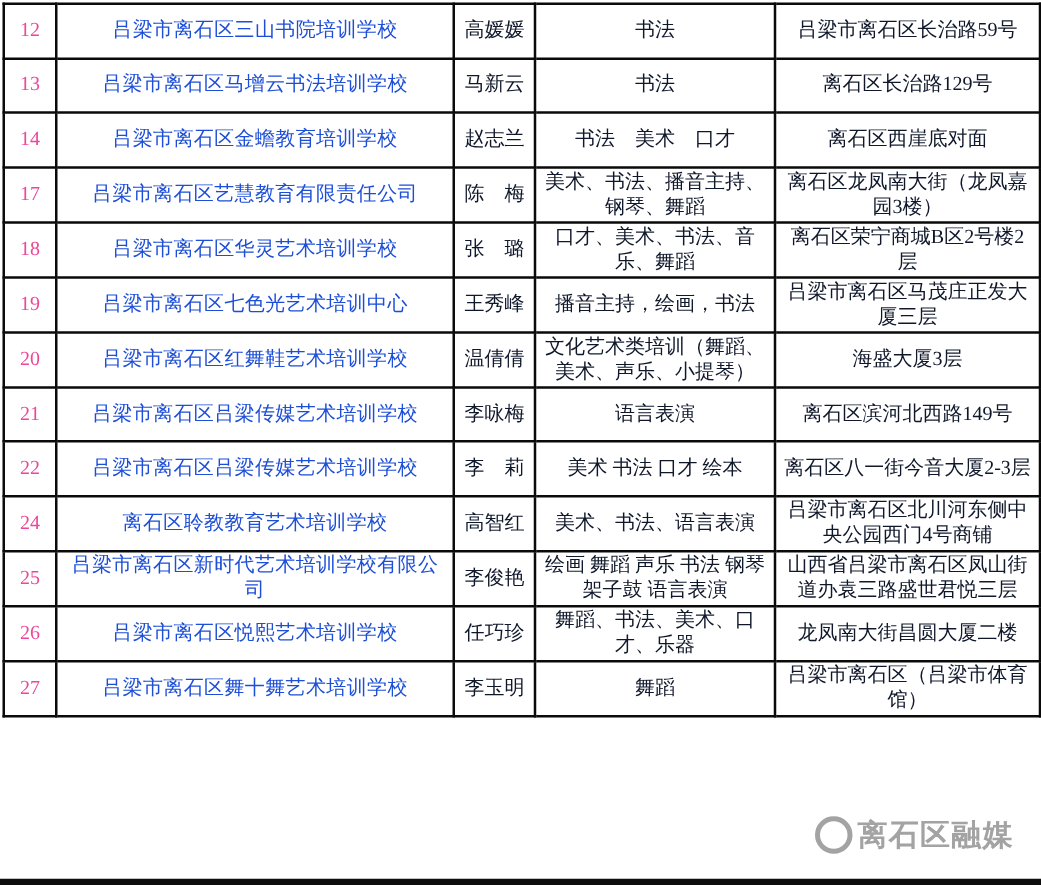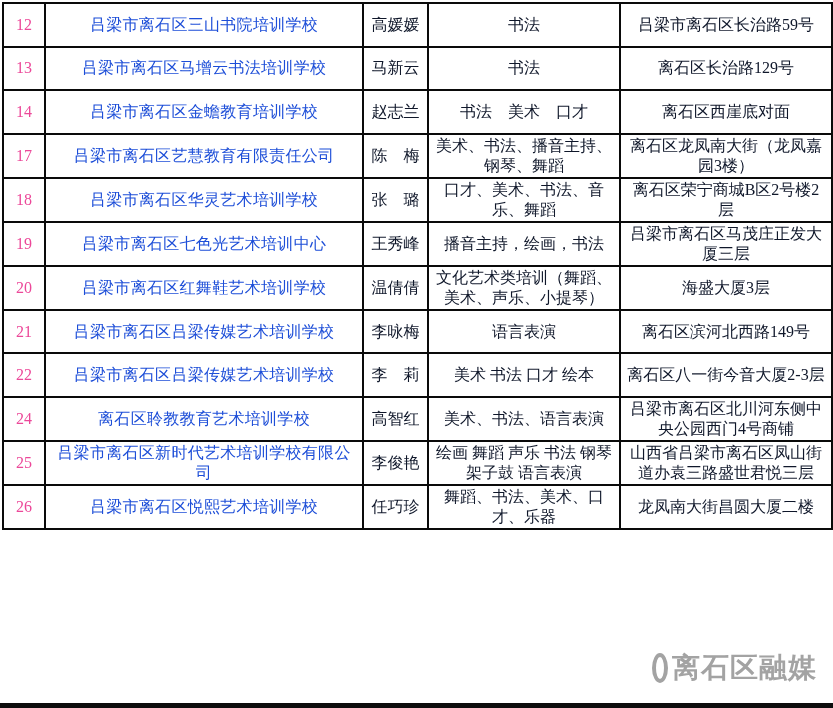--- a/index.html
+++ b/index.html
@@ -76,21 +76,21 @@
     height: 30px;
     border: 4px solid #8f8f8f;
     border-radius: 50%;
     box-sizing: border-box;
     margin-right: 4px;
     background: rgba(255,255,255,0.15);
   }
   .wm-text {
     font-family: "Liberation Sans", sans-serif;
     font-weight: 700;
-    font-size: 28px;
+    font-size: 24px;
     color: #8f8f8f;
     letter-spacing: 1px;
     white-space: nowrap;
   }
 </style>
 </head>
 <body>
 
 <div class="page">
 
@@ -180,20 +180,27 @@
           <td class="col-subjects">绘画 舞蹈 声乐 书法 钢琴 架子鼓 语言表演</td>
           <td class="col-address">山西省吕梁市离石区凤山街道办袁三路盛世君悦三层</td>
         </tr>
         <tr>
           <td class="col-num">26</td>
           <td class="col-school">吕梁市离石区悦熙艺术培训学校</td>
           <td class="col-person">任巧珍</td>
           <td class="col-subjects">舞蹈、书法、美术、口才、乐器</td>
           <td class="col-address">龙凤南大街昌圆大厦二楼</td>
         </tr>
+        <tr>
+          <td class="col-num">27</td>
+          <td class="col-school">吕梁市离石区舞十舞艺术培训学校</td>
+          <td class="col-person">李玉明</td>
+          <td class="col-subjects">舞蹈</td>
+          <td class="col-address">吕梁市离石区（吕梁市体育馆）</td>
+        </tr>
       </tbody>
   </table>
 
   <div class="watermark">
     <span class="wm-circle"></span>
     <span class="wm-text">离石区融媒</span>
   </div>
 
   <div class="bottom-bar"></div>
 

